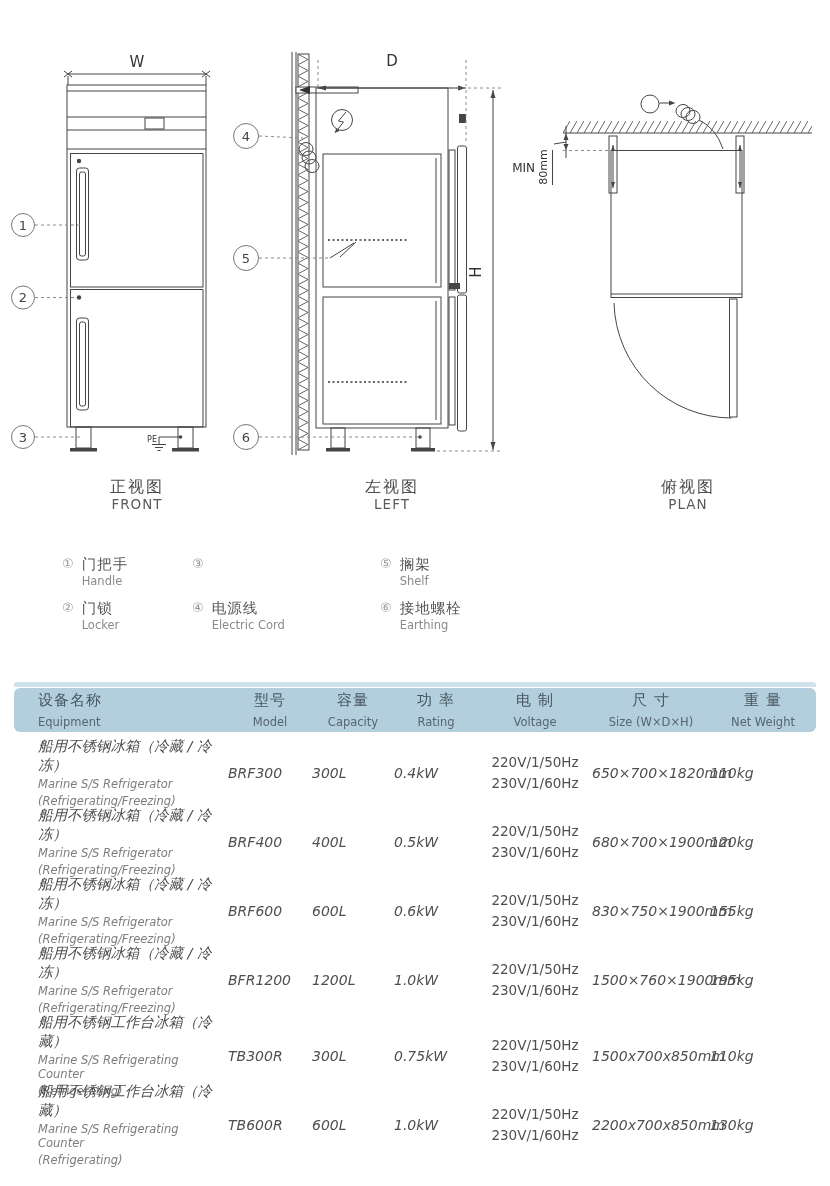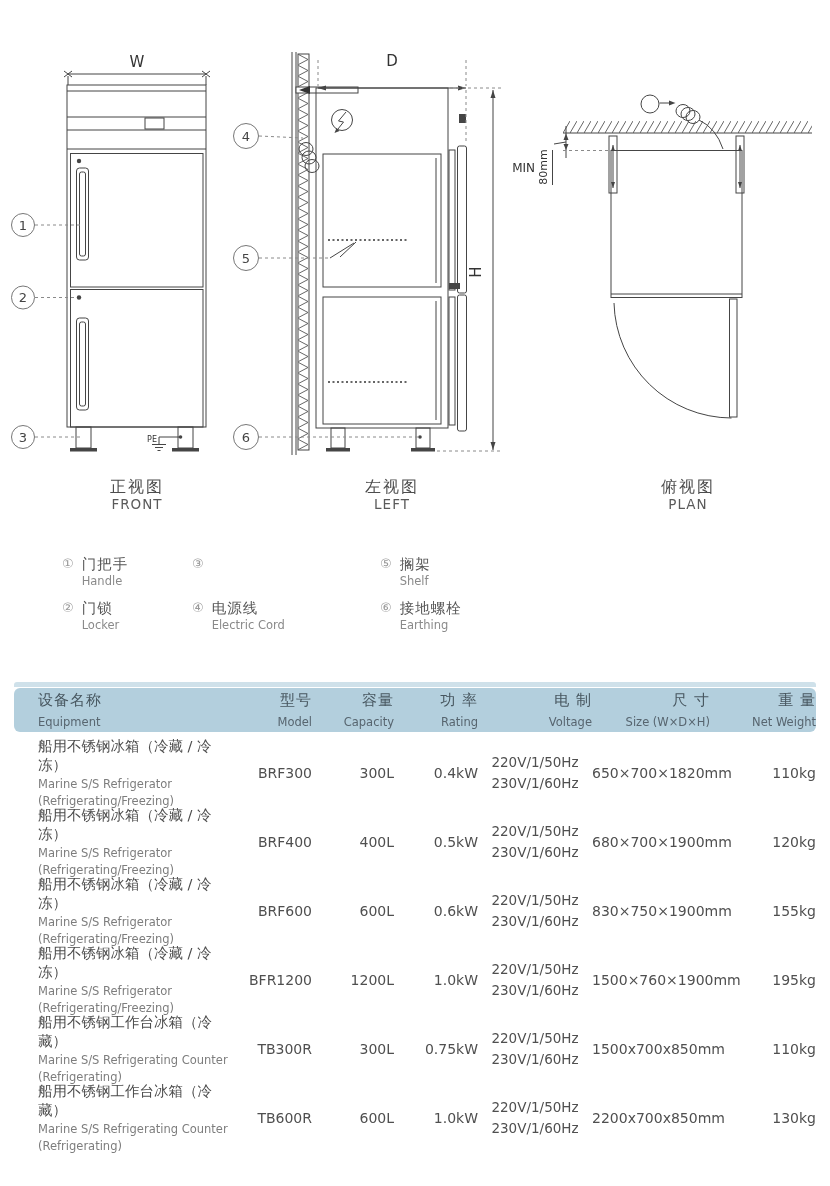--- a/index.html
+++ b/index.html
@@ -33,34 +33,34 @@
   .legend-num{font-size:13px;color:#999;margin-right:8px;line-height:20px;}
   .legend-cn{font-size:14.5px;color:#555;line-height:20px;letter-spacing:1px;}
   .legend-en{font-size:11.5px;color:#8a8a8a;line-height:15px;}
 
   .tbl{position:absolute;top:682px;left:14px;width:802px;}
   .tbl-strip{height:5px;background:var(--strip);border-radius:3px 3px 0 0;margin-bottom:1px;}
   .tbl-hdr{
     display:grid;grid-template-columns:214px 84px 82px 84px 114px 118px 106px;
     background:var(--hdrbg);height:44px;align-items:center;border-radius:6px;
   }
-  .hcell{text-align:right;}
+  .hcell{text-align:center;}
   .hcell:first-child{text-align:left;padding-left:24px;}
   .hcell .cn{font-size:15px;color:var(--hdrcn);letter-spacing:1px;}
   .hcell .en{font-size:11.5px;color:var(--hdren);margin-top:5px;}
   .tbl-rows{margin-top:5px;}
   .row{
     display:grid;grid-template-columns:214px 84px 82px 84px 114px 118px 106px;
     height:69px;align-items:center;
   }
-  .eq{padding-left:24px;}
+  .eq{padding-left:24px;font-style:italic;}
   .eq .cn{font-size:14.5px;color:#4c4c4c;}
   .eq .en{font-size:11.5px;color:var(--subtxt);margin-top:2px;}
   .eq .sub{font-size:11.5px;color:var(--subtxt);margin-top:3px;}
-  .val{font-size:14px;color:var(--txt);text-align:right;}
+  .val{font-size:14px;color:var(--txt);text-align:left;font-style:italic;}
   .volt{font-size:13.5px;color:var(--txt);text-align:center;line-height:1.5;}
 </style>
 </head>
 <body>
 
 <svg class="drawings" width="830" height="540" viewBox="0 0 830 540">
   <defs>
     <pattern id="zigzag" x="298" y="54" width="11" height="11" patternUnits="userSpaceOnUse">
       <path d="M0.5,0.5 L10,5.5 L0.5,10.5" fill="none" stroke="#555" stroke-width="0.9"></path>
     </pattern>

